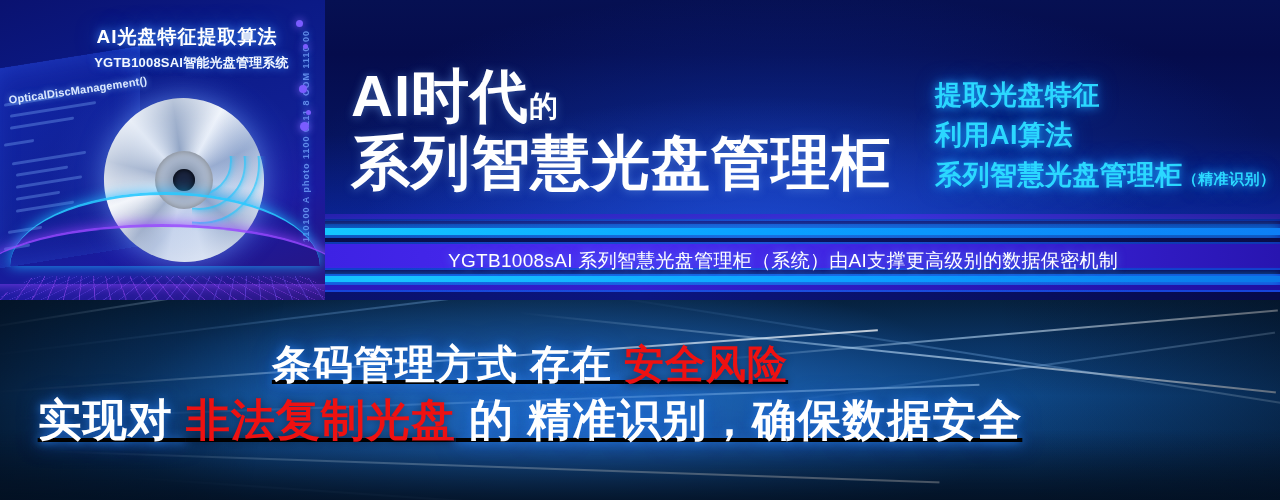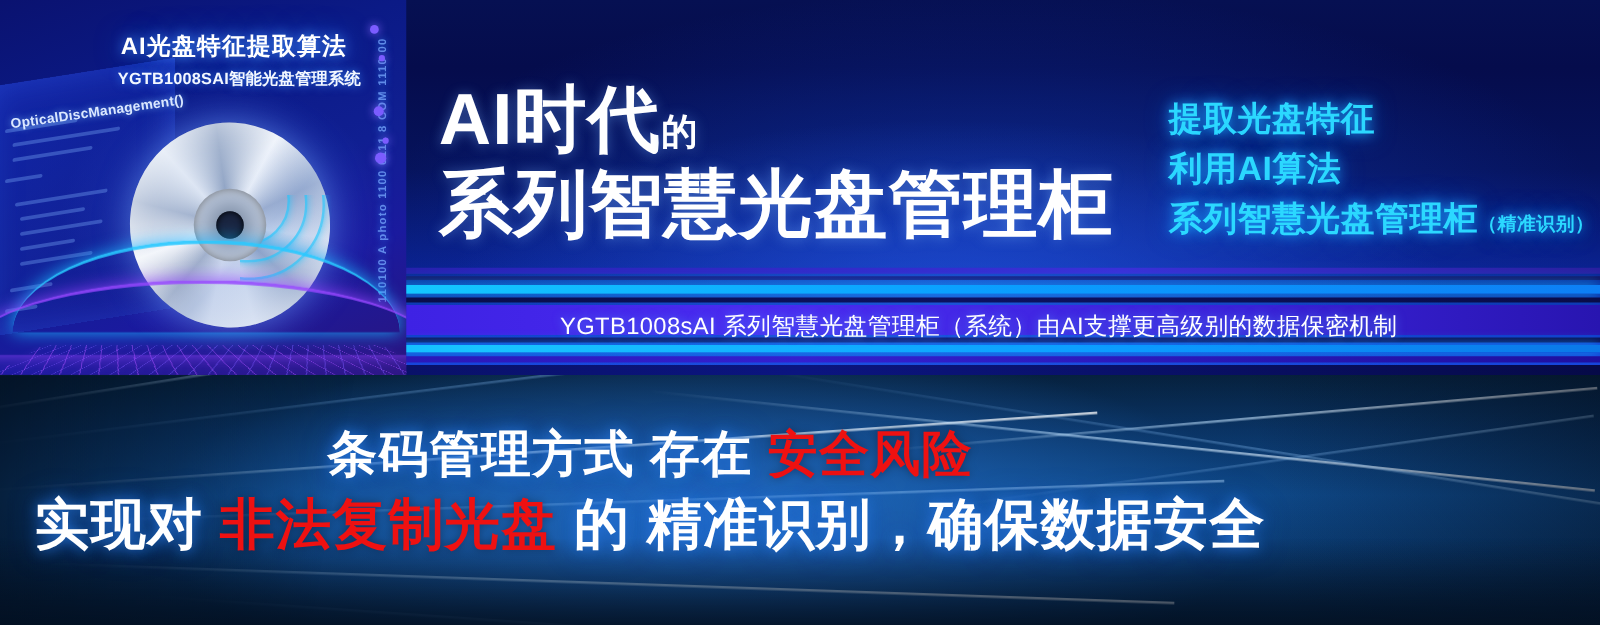--- a/index.html
+++ b/index.html
@@ -150,21 +150,21 @@
   .ray { position:absolute; background:linear-gradient(90deg, rgba(190,225,255,0) 0%, rgba(190,225,255,.55) 45%, rgba(255,255,255,.75) 100%);
          height:2px; transform-origin:left center; filter:blur(.4px); }
   .ray.dim { background:linear-gradient(90deg, rgba(120,180,240,0) 0%, rgba(140,195,250,.32) 60%, rgba(180,220,255,.45) 100%); }
   .bottom-dark-l { position:absolute; left:0; top:0; width:300px; height:200px;
                    background:linear-gradient(100deg, rgba(3,16,32,.75) 0%, rgba(3,16,32,0) 85%); }
   .bottom-dark-r { position:absolute; right:0; top:0; width:320px; height:200px;
                    background:linear-gradient(260deg, rgba(3,14,30,.55) 0%, rgba(3,14,30,0) 80%); }
   .bottom-dark-b { position:absolute; left:0; bottom:0; width:1280px; height:70px;
                    background:linear-gradient(0deg, rgba(3,16,34,.85) 0%, rgba(3,16,34,0) 100%); }
 
-  .bottom-text { position:absolute; left:6px; top:338px; width:1028px; text-align:center; }
+  .bottom-text { position:absolute; left:16px; top:338px; width:1028px; text-align:center;text-decoration:underline; }
   .bt-line { font-size:40px; font-weight:bold; color:#ffffff; line-height:1.32; letter-spacing:1px;
              text-shadow:0 0 10px rgba(40,120,220,.95),0 0 22px rgba(20,80,190,.7); white-space:nowrap; }
   .bt-line .red { color:#ee1111; text-shadow:0 0 8px rgba(0,0,0,.35); }
   .bt-line.l2 { font-size:44px; }
 </style>
 </head>
 <body>
 
 <div class="stage">
 

